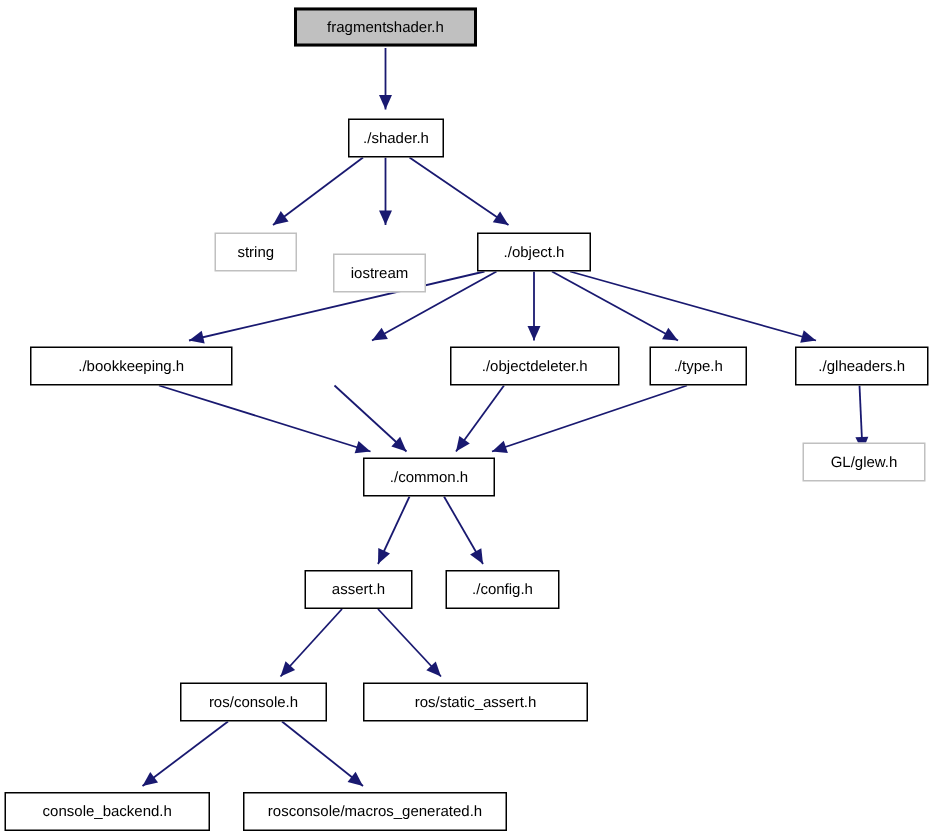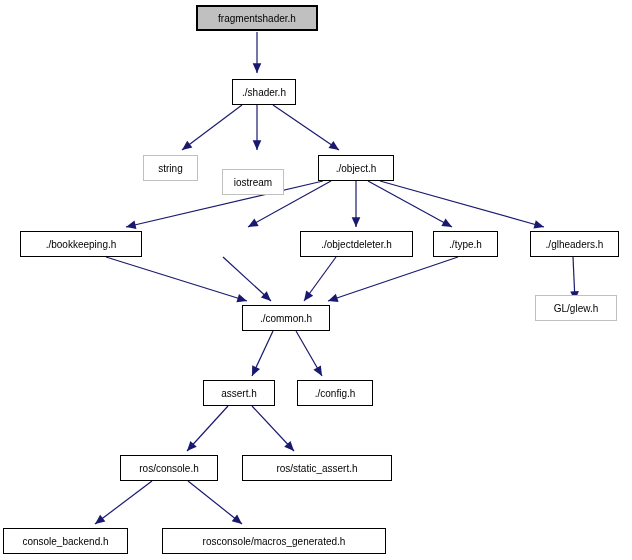--- a/index.html
+++ b/index.html
@@ -82,26 +82,26 @@
     <line x1="252" y1="406" x2="294" y2="451" marker-end="url(#arrow)"></line>
     <line x1="152" y1="481" x2="95" y2="524" marker-end="url(#arrow)"></line>
     <line x1="188" y1="481" x2="242" y2="524" marker-end="url(#arrow)"></line>
   </svg>
 
   <div class="node main" style="left:196px; top:5px;  width:122px;">fragmentshader.h</div>
   <div class="node" style="left:232px; top:79px; width:64px;">./shader.h</div>
   <div class="node external" style="left:143px; top:155px; width:55px;">string</div>
   <div class="node external" style="left:222px; top:169px; width:62px;">iostream</div>
   <div class="node" style="left:318px; top:155px; width:76px;">./object.h</div>
-  <div class="node" style="left:20px;  top:231px; width:122px;">./bookkeeping.h</div>
+  <div class="node" style="left:20px;  top:231px; width:135px;">./bookkeeping.h</div>
   <div class="node" style="left:300px; top:231px; width:113px;">./objectdeleter.h</div>
   <div class="node" style="left:433px; top:231px; width:65px;">./type.h</div>
   <div class="node" style="left:530px; top:231px; width:89px;">./glheaders.h</div>
   <div class="node" style="left:242px; top:305px; width:88px;">./common.h</div>
   <div class="node external" style="left:535px; top:295px; width:82px;">GL/glew.h</div>
   <div class="node" style="left:203px; top:380px; width:72px;">assert.h</div>
   <div class="node" style="left:297px; top:380px; width:76px;">./config.h</div>
   <div class="node" style="left:120px; top:455px; width:98px;">ros/console.h</div>
   <div class="node" style="left:242px; top:455px; width:150px;">ros/static_assert.h</div>
-  <div class="node" style="left:3px;   top:528px; width:125px;">console_backend.h</div>
-  <div class="node" style="left:162px; top:528px; width:224px;">rosconsole/macros_generated.h</div>
+  <div class="node" style="left:3px;   top:528px; width:137px;">console_backend.h</div>
+  <div class="node" style="left:162px; top:528px; width:176px;">rosconsole/macros_generated.h</div>
 
 </div>
 
 </body></html>

